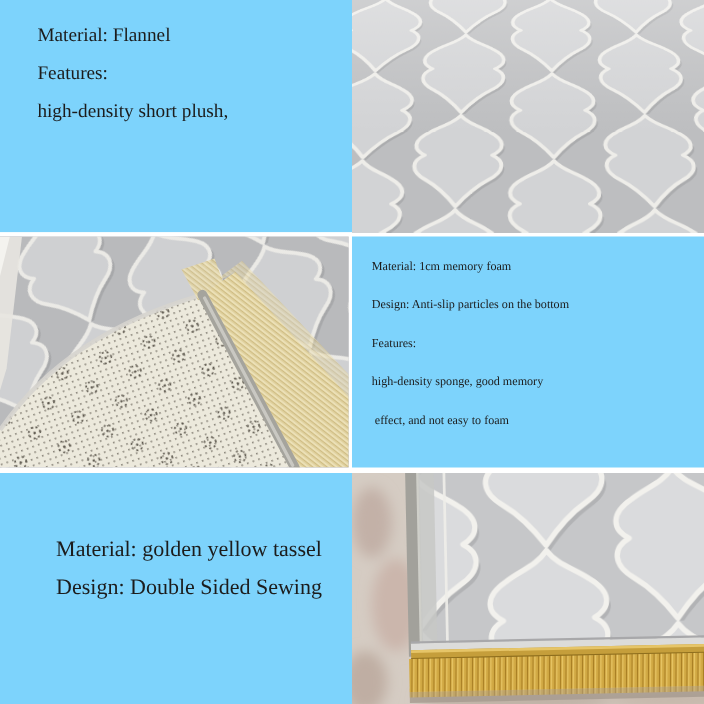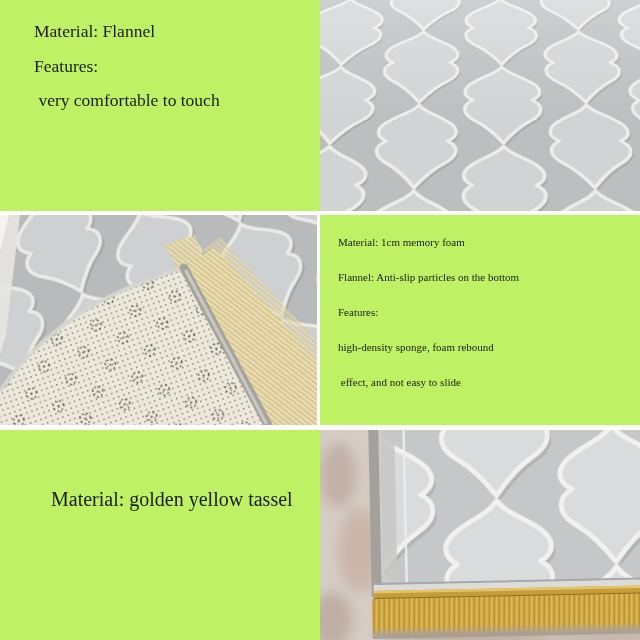--- a/index.html
+++ b/index.html
@@ -1,18 +1,18 @@
 <!DOCTYPE html>
 <html><head>
 <meta charset="utf-8">
 <style>
   html,body{margin:0;padding:0;background:#ffffff;}
   body{width:640px;height:640px;position:relative;overflow:hidden;
        font-family:"Liberation Serif","DejaVu Serif",serif;color:#1c1c1c;}
-  .cell{position:absolute;overflow:hidden;background:#bef264;}
+  .cell{position:absolute;overflow:hidden;background:#7dd3fc;}
   
   .spec .line{margin:0;white-space:pre;}
   #text-flannel{left:0;top:0;width:320px;height:211px;padding:0;}
   #text-flannel .inner{padding:14px 0 0 34px;font-size:17.5px;}
   #text-flannel .line{line-height:34.5px;}
   #text-foam{left:320px;top:215px;width:320px;height:210px;}
   #text-foam .inner{padding:10px 0 0 18px;font-size:11px;}
   #text-foam .line{line-height:35px;}
   #text-tassel{left:0;top:430px;width:320px;height:210px;}
   #text-tassel .inner{padding:52px 0 0 51px;font-size:20px;}
@@ -25,21 +25,21 @@
          transform:perspective(560px) rotateX(26deg);transform-origin:50% 90%;}
   svg{display:block;}
 </style>
 </head>
 <body>
 
 <div class="cell spec" id="text-flannel">
   <div class="inner">
     <p class="line">Material: Flannel</p>
     <p class="line">Features:</p>
-    <p class="line"> very comfortable to touch</p>
+    <p class="line">high-density short plush,</p>
   </div>
 </div>
 
 <div class="cell" id="photo-texture">
   <div class="persp">
     <svg width="620" height="470" viewBox="0 0 620 470">
       <defs>
         <path id="p1-lantern" d="M0,-56 C8,-45 20,-42 31,-34 C47,-24 47,-12 34,-5 C47,2 47,15 31,25 C20,32 8,45 0,56 C-8,45 -20,32 -31,25 C-47,15 -47,2 -34,-5 C-47,-12 -47,-24 -31,-34 C-20,-42 -8,-45 0,-56 Z"></path>
         <pattern id="p1-arab" width="192" height="116" patternUnits="userSpaceOnUse">
           <rect width="192" height="116" fill="#bdbec0"></rect>
@@ -117,30 +117,31 @@
       <polygon points="165,30 195,20 206,50 180,58" fill="url(#p2-strand)" opacity="0.85"></polygon>
       <line x1="184" y1="53" x2="268" y2="210" stroke="#a5a49d" stroke-width="9" stroke-linecap="round"></line>
       <line x1="186" y1="56" x2="266" y2="208" stroke="#c9c8c2" stroke-width="3" stroke-linecap="round"></line>
     </g>
   </svg>
 </div>
 
 <div class="cell spec" id="text-foam">
   <div class="inner">
     <p class="line">Material: 1cm memory foam</p>
-    <p class="line">Flannel: Anti-slip particles on the bottom</p>
+    <p class="line">Design: Anti-slip particles on the bottom</p>
     <p class="line">Features:</p>
-    <p class="line">high-density sponge, foam rebound</p>
-    <p class="line"> effect, and not easy to slide</p>
+    <p class="line">high-density sponge, good memory</p>
+    <p class="line"> effect, and not easy to foam</p>
   </div>
 </div>
 
 <div class="cell spec" id="text-tassel">
   <div class="inner">
     <p class="line">Material: golden yellow tassel</p>
+    <p class="line">Design: Double Sided Sewing</p>
   </div>
 </div>
 
 <div class="cell" id="photo-tassel">
   <svg width="320" height="210" viewBox="0 0 320 210">
     <defs>
       <path id="p3-lantern" d="M0,-56 C8,-45 20,-42 31,-34 C47,-24 47,-12 34,-5 C47,2 47,15 31,25 C20,32 8,45 0,56 C-8,45 -20,32 -31,25 C-47,15 -47,2 -34,-5 C-47,-12 -47,-24 -31,-34 C-20,-42 -8,-45 0,-56 Z"></path>
       <pattern id="p3-arab" width="192" height="116" patternUnits="userSpaceOnUse" patternTransform="scale(1.22) rotate(-1)">
         <rect width="192" height="116" fill="#c6c7c9"></rect>
         <use href="#p3-lantern" transform="translate(51,62)" fill="#b2b3b5"></use>

